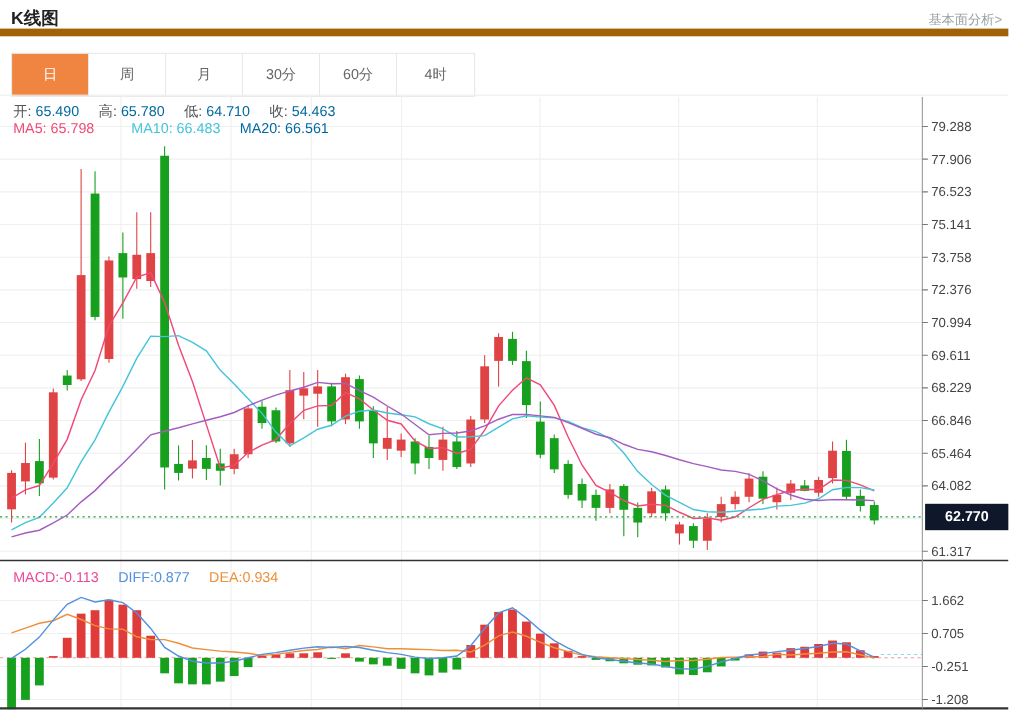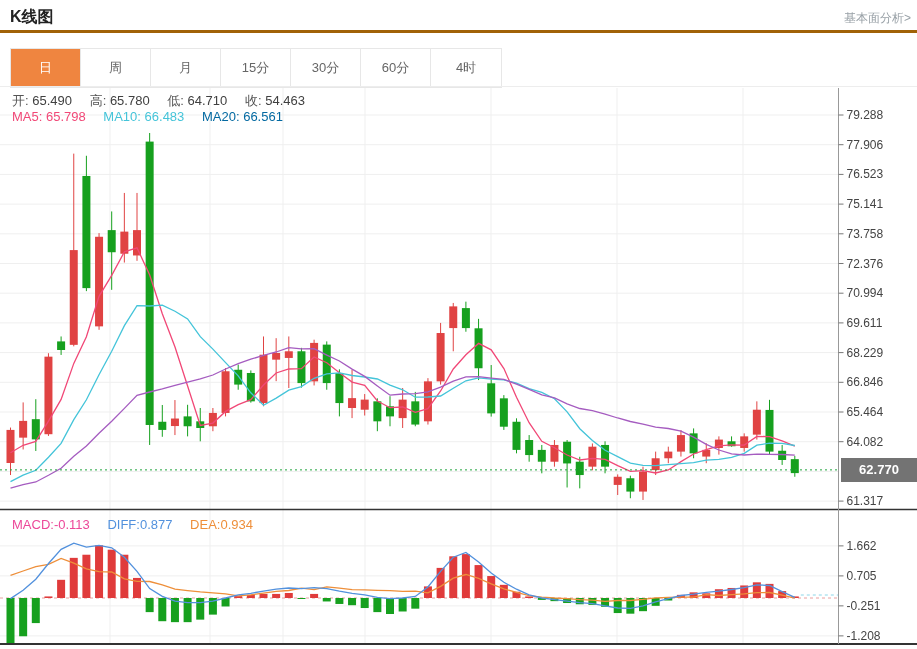--- a/index.html
+++ b/index.html
@@ -1,70 +1,69 @@
 <!DOCTYPE html>
 <html><head>
 <meta charset="utf-8">
 <style>
   * { margin:0; padding:0; box-sizing:border-box; }
   html,body { background:#fff; font-family:"Liberation Sans", sans-serif; }
   .stage { position:relative; width:917px; height:649px; background:#fff; overflow:hidden; }
 
   
-  .hdr { position:absolute; top:0; left:0; width:917px; height:33px; border-bottom:3px solid #a16207; }
+  .hdr { position:absolute; top:0; left:0; width:917px; height:33px; border-bottom:7px solid #a16207; }
   .hdr-title { position:absolute; left:10px; top:7px; font-size:16px; font-weight:bold; color:#222; }
   .hdr-link { position:absolute; right:6px; top:10px; font-size:12px; color:#98a0a6; cursor:pointer; }
 
   
   .tabs { position:absolute; top:48px; left:10px; display:flex; border:1px solid #e7e7e7; background:#fff; }
   .tab { width:70px; height:38px; line-height:38px; text-align:center; font-size:13px; color:#666;
          border-right:1px solid #e7e7e7; cursor:pointer; background:#fff; }
   .tab:last-child { border-right:none; }
   .tab.active { background:#ef8540; color:#fff; }
   .tabs-underline { position:absolute; top:86px; left:0; width:917px; height:1px; background:#ededed; }
 
   
   .chart { position:absolute; top:88px; left:0; width:917px; height:561px; }
   svg { display:block; }
 
   
   .row { position:absolute; left:12px; white-space:nowrap; font-size:13px; }
   .row b { font-weight:normal; }
   .ohlc { top:4px; }
   .ohlc .lab { color:#555; }
-  .ohlc .val { color:#404040; }
+  .ohlc .val { color:#0369a1; }
   .ohlc span.grp { margin-right:14px; }
   .mas { top:21px; }
-  .ma5 { color:#f14877; margin-right:14px; }
+  .ma5 { color:#f14877; margin-right:30px; }
   .ma10 { color:#44c4d9; margin-right:14px; }
   .ma20 { color:#0369a1; }
   .macdrow { top:429px; }
   .macd-g { color:#ec4899; margin-right:14px; }
   .diff-b { color:#5291dd; margin-right:14px; }
   .dea-o { color:#ee8f3a; }
 
   
-  .price-tag { position:absolute; left:841px; top:370px; width:76px; height:24px; background:#737373;
+  .price-tag { position:absolute; left:841px; top:370px; width:76px; height:24px; background:#0f172a;
                color:#fff; font-size:13px; font-weight:bold; text-align:center; line-height:24px; }
 </style>
 </head>
 <body>
 
 <div class="stage">
 
   <div class="hdr">
     <div class="hdr-title">K线图</div>
     <div class="hdr-link">基本面分析&gt;</div>
   </div>
 
   <div class="tabs">
     <div class="tab active">日</div>
     <div class="tab">周</div>
     <div class="tab">月</div>
-    <div class="tab">15分</div>
     <div class="tab">30分</div>
     <div class="tab">60分</div>
     <div class="tab">4时</div>
   </div>
   <div class="tabs-underline"></div>
 
   <div class="chart">
     <svg id="cv" width="917" height="561">
         <line x1="0" y1="27" x2="838.5" y2="27" stroke="#efefef" stroke-width="1"></line>
         <line x1="0" y1="56.7" x2="838.5" y2="56.7" stroke="#efefef" stroke-width="1"></line>

